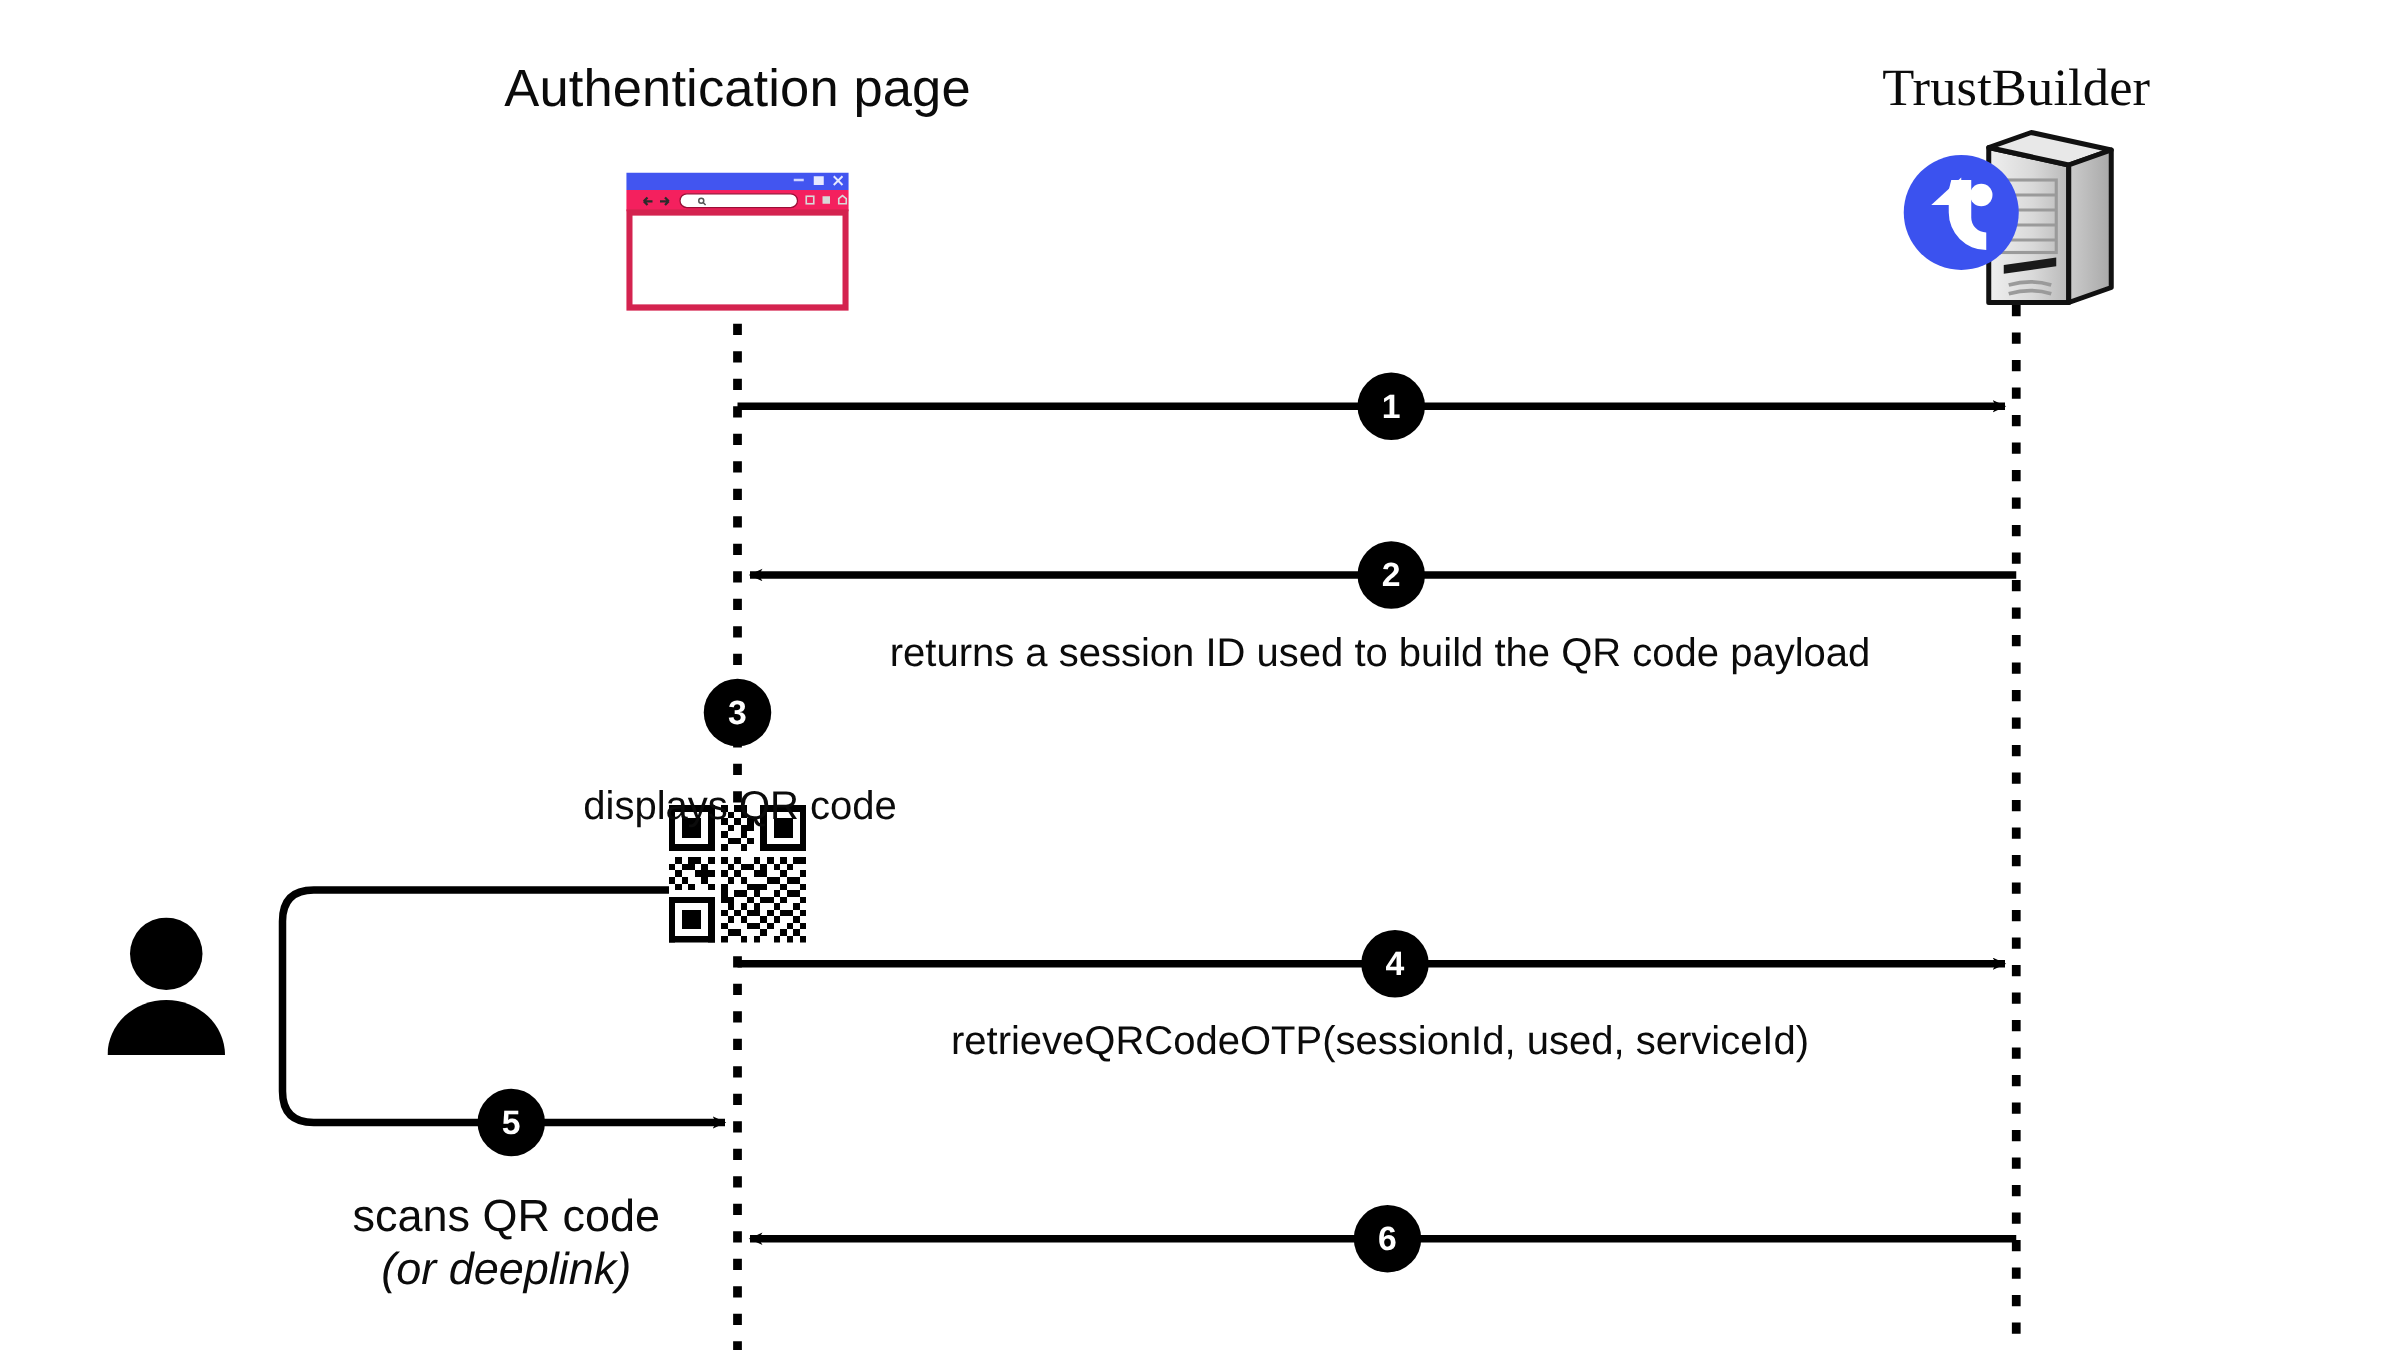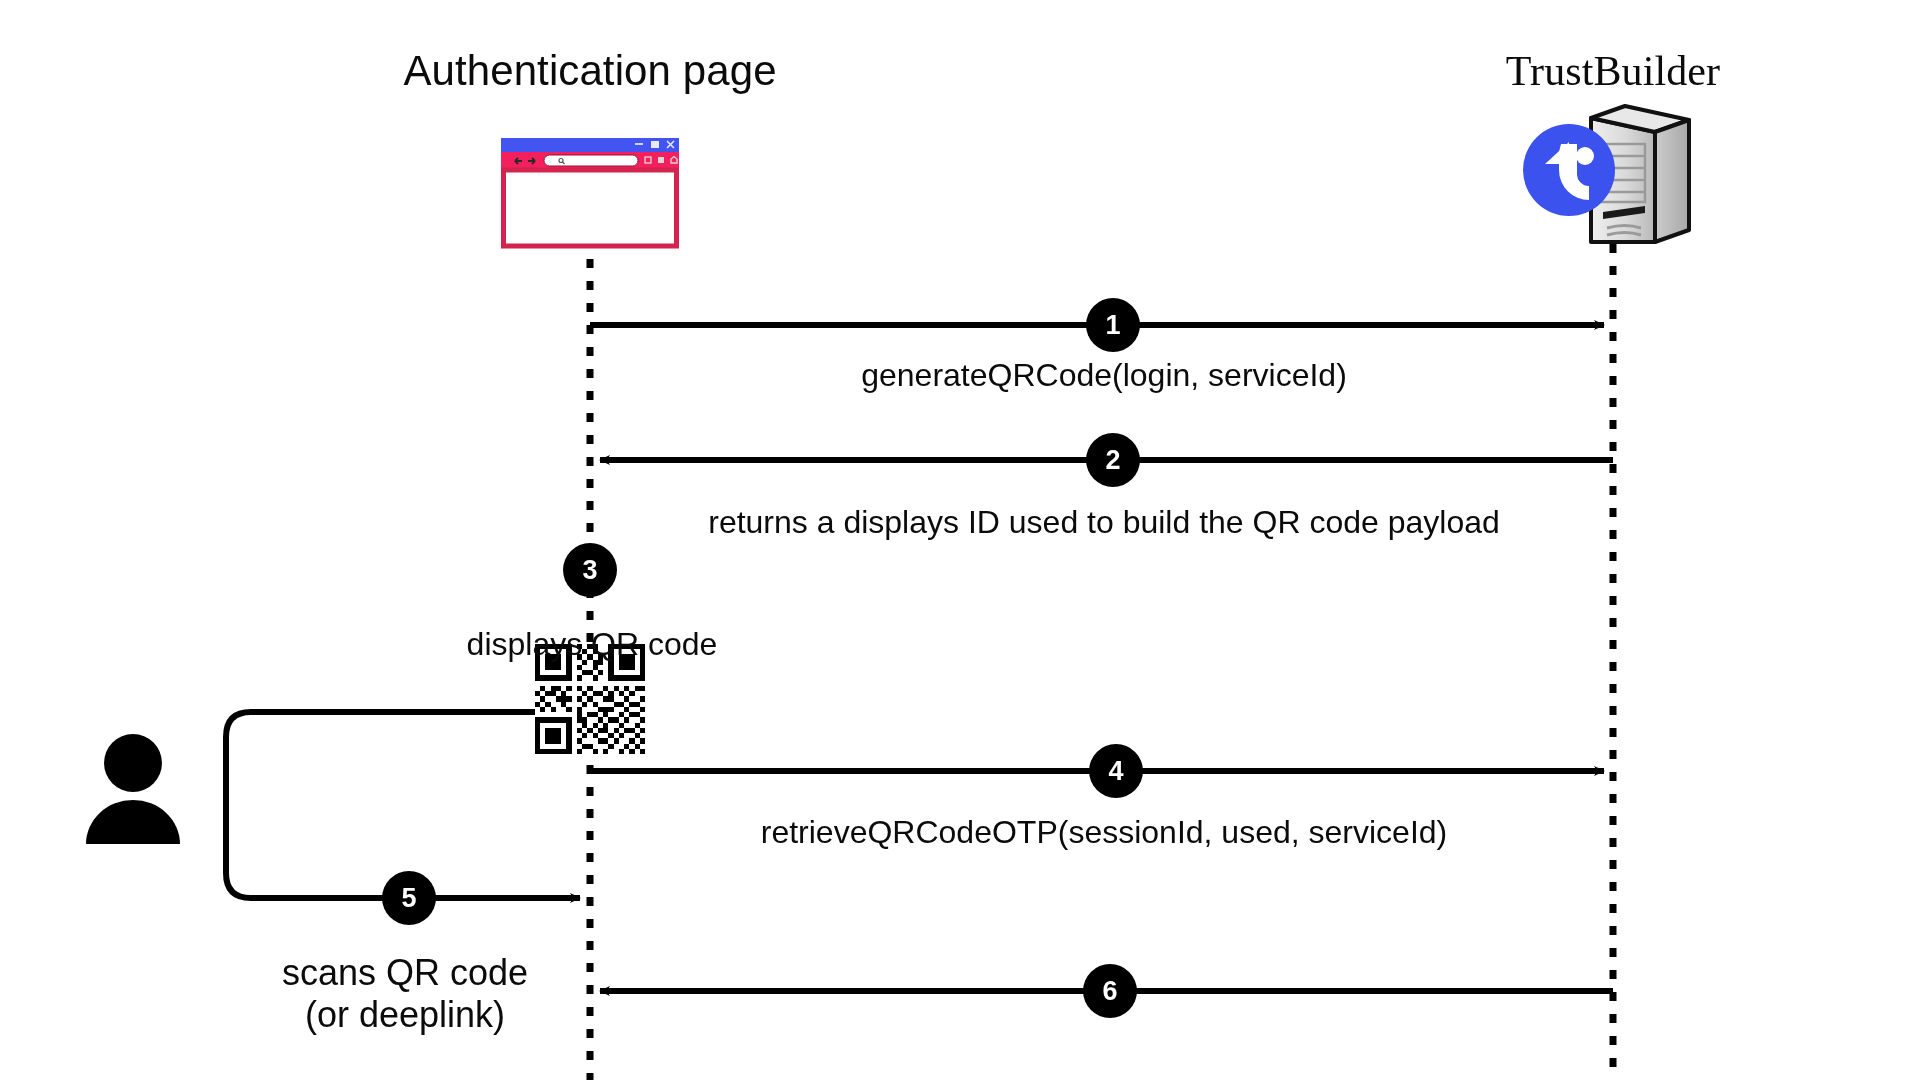--- a/index.html
+++ b/index.html
@@ -15,21 +15,21 @@
     transform:translateX(-50%);letter-spacing:.1px;
   }
   .msg-label{
     font-size:32px;font-weight:400;color:#0b0b0b;
     transform:translateX(-50%);
   }
   .note-label{
     font-size:36px;font-weight:400;color:#0b0b0b;
     transform:translateX(-50%);text-align:center;
   }
-  .note-label .ital{display:block;text-align:center;}
+  .note-label .ital{font-style:italic;display:block;text-align:center;}
   .badge{
     position:absolute;width:54px;height:54px;border-radius:50%;
     background:#000;color:#fff;font-size:27px;font-weight:700;
     display:flex;align-items:center;justify-content:center;
     transform:translate(-50%,-50%);line-height:1;
   }
   svg{position:absolute;left:0;top:0;}
   .browser-icon{position:absolute;transform:translateX(-50%);}
   .qr-icon{position:absolute;transform:translateX(-50%);}
   .user-icon{position:absolute;}
@@ -292,22 +292,21 @@
   <div class="lbl participant-title" style="left:590px;top:35px;">Authentication page</div>
   <div class="lbl participant-title" style="left:1613px;top:35px;font-family:Liberation Serif, serif;">TrustBuilder</div>
 
   <div class="badge" style="left:1113px;top:313px;">1</div>
   <div class="badge" style="left:1113px;top:448px;">2</div>
   <div class="badge" style="left:590px;top:558px;">3</div>
   <div class="badge" style="left:1116px;top:759px;">4</div>
   <div class="badge" style="left:409px;top:886px;">5</div>
   <div class="badge" style="left:1110px;top:979px;">6</div>
 
-  <div class="lbl msg-label" style="left:1104px;top:345px;">generateQRCode(login, serviceId)</div>
-  <div class="lbl msg-label" style="left:1104px;top:492px;">returns a displays ID used to build the QR code payload</div>
+  <div class="lbl msg-label" style="left:1104px;top:492px;">returns a session ID used to build the QR code payload</div>
   <div class="lbl msg-label" style="left:592px;top:576px;margin-top:38px;">displays QR code</div>
   <div class="lbl msg-label" style="left:1104px;top:802px;">retrieveQRCodeOTP(sessionId, used, serviceId)</div>
 
   <div class="lbl note-label" style="left:405px;top:940px;">
     <span>scans QR code</span>
     <span class="ital">(or deeplink)</span>
   </div>
 
 </div>
 

